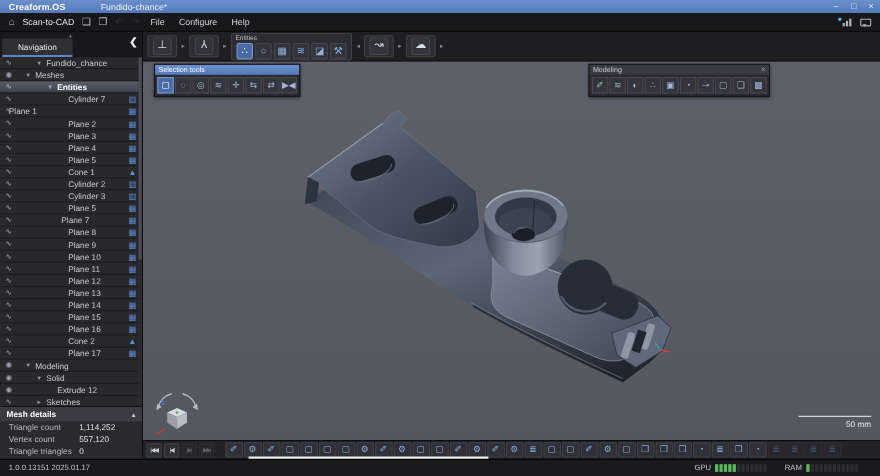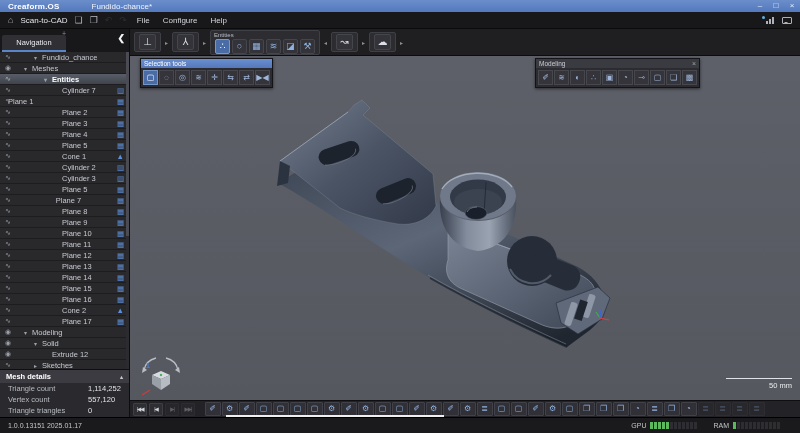--- a/index.html
+++ b/index.html
@@ -50,21 +50,21 @@
   .trow .lead { position:absolute; left:5px; font-size:7px; color:#9ba0a8; }
   .trow .exp { width:8px; font-size:6px; color:#9aa0a8; text-align:left; flex:none; }
   .trow .lbl { white-space:nowrap; }
   .trow .ricon { position:absolute; right:5px; font-size:7.5px; color:#5d8fd8; }
   .tree-scroll { position:absolute; right:0; top:0; width:3px; height:100%; background:#2c2c30; }
   .tree-thumb { position:absolute; right:0; top:0; width:3px; height:58%; background:#4b4b53; }
   .mesh-details { height:48px; flex:none; background:#2a2a2e; border-top:1px solid #0f0f11; font-size:7.5px; }
   .md-header { height:13px; background:#3b3b41; color:#fff; font-weight:bold;
     display:flex; align-items:center; padding:0 6px; font-size:7.5px; }
   .md-caret { margin-left:auto; font-size:6px; color:#c4c7cd; }
-  .md-row { height:11px; display:flex; align-items:center; padding:0 8px; color:#b7bac1;gap:16px; }
+  .md-row { height:11px; display:flex; align-items:center; padding:0 8px; color:#b7bac1; }
   .md-label { width:64px; flex:none; }
   .md-val { color:#e0e3e8; }
 
   
   .main { flex:1; display:flex; flex-direction:column; min-width:0; }
   .ribbon { height:27px; flex:none; background:#1f1f22; display:flex; align-items:center;
     gap:2px; padding:0 4px; border-bottom:1px solid #0c0c0d; }
   .rgroup { background:#2c2c31; border:1px solid #3f3f46; border-radius:2px; height:20px;
     display:flex; align-items:center; padding:0 3px; }
   .rgroup.entities { flex-direction:column; align-items:stretch; height:25px; padding:1px 3px; }

